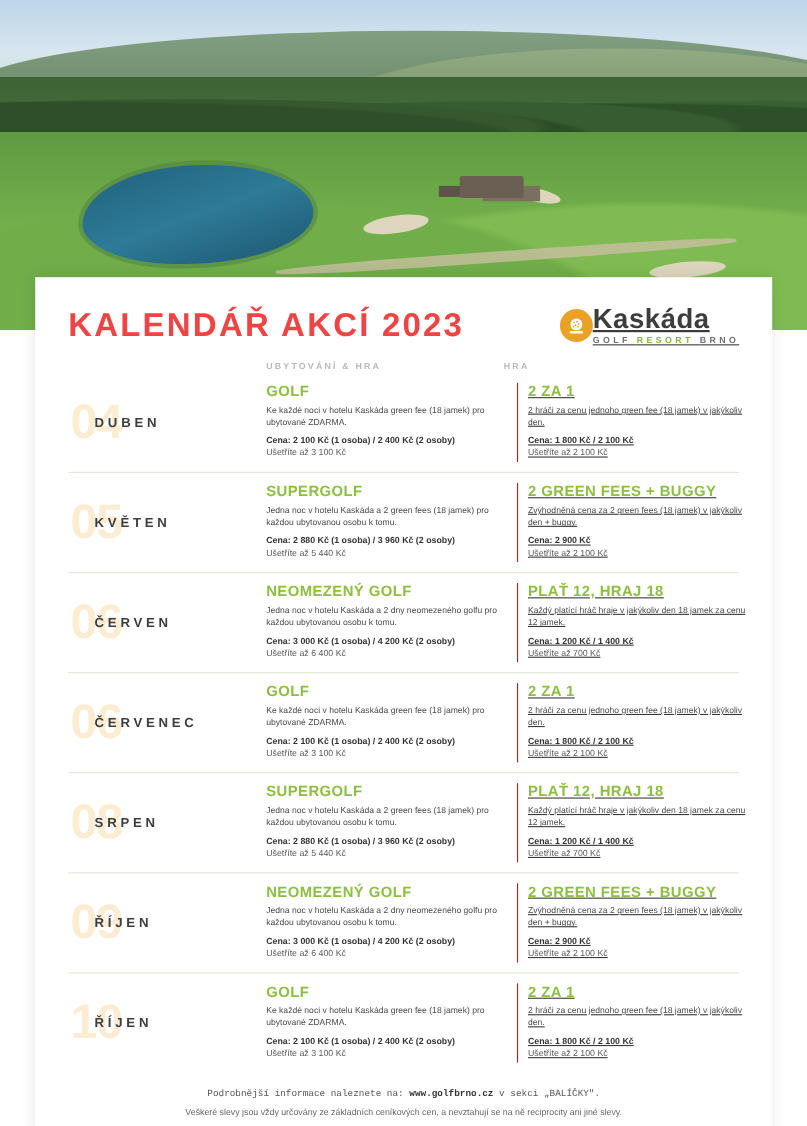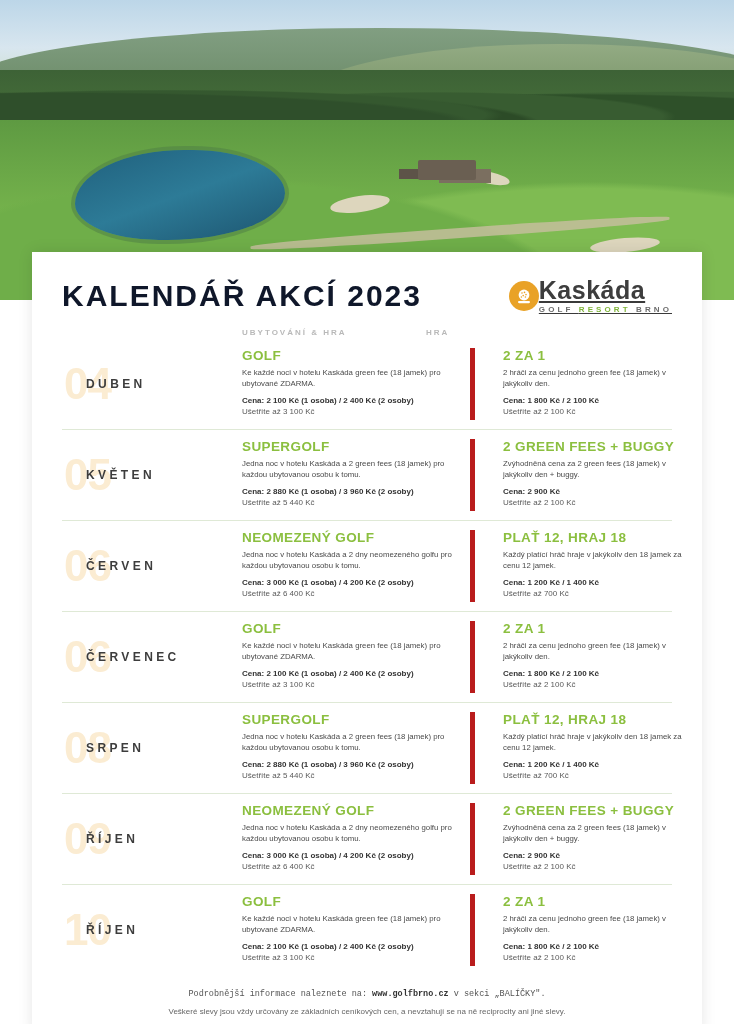--- a/index.html
+++ b/index.html
@@ -110,21 +110,21 @@
   .card-header {
     display: flex;
     align-items: center;
     justify-content: space-between;
     padding: 26px 30px 10px 30px;
   }
   .page-title {
     font-size: 30px;
     letter-spacing: 2px;
     font-weight: bold;
-    color: #0f172a;
+    color: #ef4444;
     white-space: nowrap;
   }
   .brand {
     display: flex;
     align-items: center;
     gap: 0;
     text-decoration: underline;
   }
   .brand-mark {
     width: 30px; height: 30px;
@@ -153,21 +153,21 @@
   
   .col-labels {
     display: flex;
     padding: 4px 30px 0 30px;
     font-size: 8px;
     letter-spacing: 2px;
     color: #b9b9b9;
     font-weight: bold;
   }
   .col-labels .spacer { width: 180px; flex: none; }
-  .col-labels .lab-a { width: 184px; flex: none; }
+  .col-labels .lab-a { width: 216px; flex: none; }
 
   
   .rows { padding: 2px 30px 0 30px; }
   .row {
     display: flex;
     align-items: stretch;
     border-top: 1px solid #dfe9d6;
     padding: 9px 0 9px 0;
     min-height: 72px;
   }
@@ -200,21 +200,21 @@
     color: #3d3d3d;
     padding-left: 24px;
   }
 
   .offer {
     flex: none;
     padding-right: 16px;
     box-sizing: border-box;
   }
   .offer-a { width: 228px; }
-  .offer-b { width: 230px; border-left: 5px solid #b91c1c; padding-left: 28px; }
+  .offer-b { width: 230px; border-left: 1px solid #b91c1c; padding-left: 9px; text-decoration: underline; }
 
   .offer-title {
     color: #8bbf3f;
     font-weight: bold;
     font-size: 13.5px;
     letter-spacing: .4px;
     margin: 0 0 4px 0;
   }
   .offer-desc {
     font-size: 7.8px;

